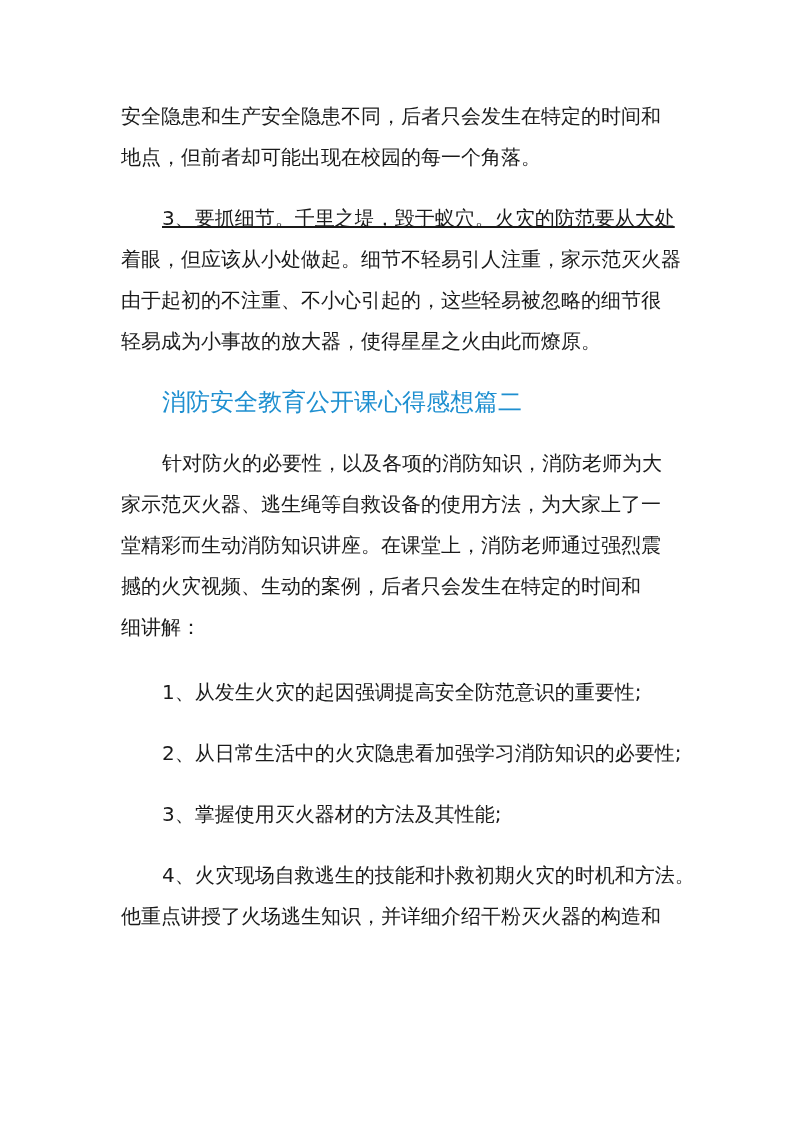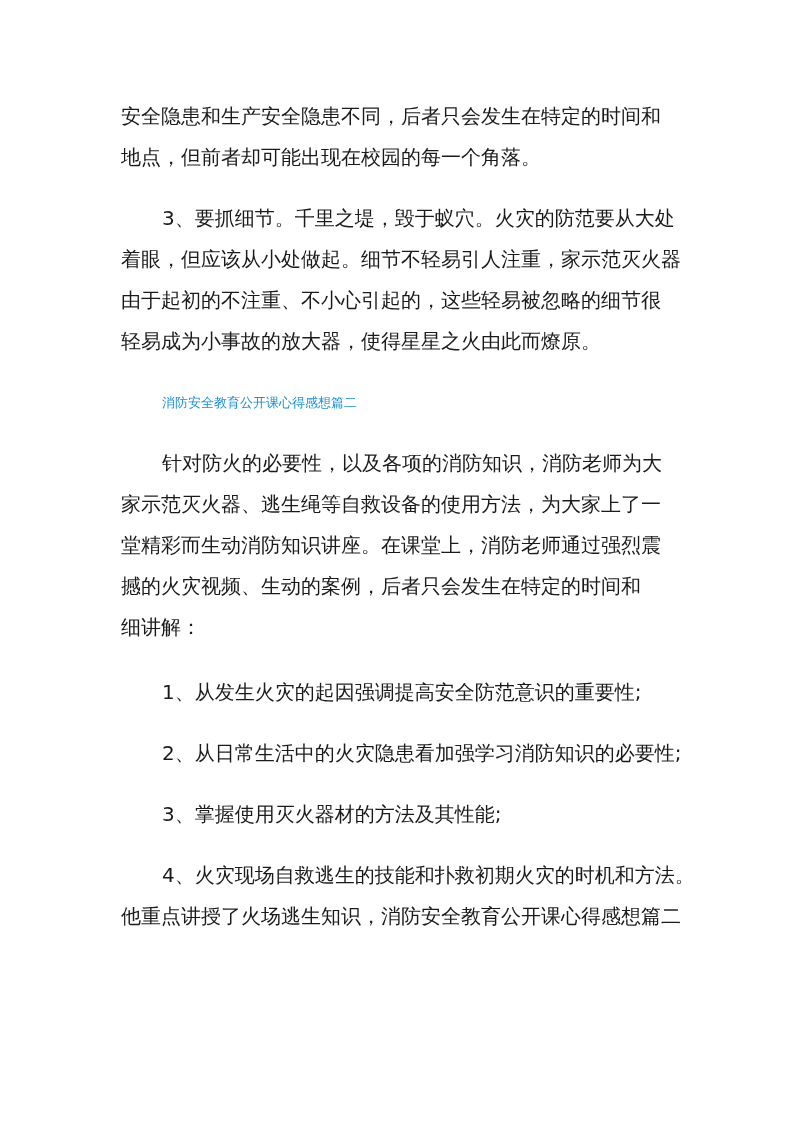--- a/index.html
+++ b/index.html
@@ -8,24 +8,24 @@
     position: absolute; left: 0; top: 0; width: 800px; height: 960px;
     background: #ffffff;
   }
   .content {
     position: absolute; left: 121px; top: 96px; width: 556px;
     font-family: "DejaVu Sans", "Liberation Sans", sans-serif;
     font-size: 20px; color: #1a1a1a;
     line-height: 41px;
   }
   .para { margin: 0 0 20px 0; text-align: justify; text-align-last: left; }
-  .indent { text-indent: 41px; }
+  .indent { text-indent: 41px; text-decoration: underline; }
   .heading {
     margin: 0 0 20px 0; text-indent: 41px;
-    color: #1e8fd0; font-size: 13px;
+    color: #1e8fd0; font-size: 24px;
   }
   .line { display: block; white-space: nowrap; }
 </style>
 </head>
 <body>
 
 <div class="page">
   <div class="content">
 
     <div class="para">
@@ -57,17 +57,17 @@
     <div class="para">
       <span class="line" style="padding-left:41px;">2、从日常生活中的火灾隐患看加强学习消防知识的必要性;</span>
     </div>
 
     <div class="para">
       <span class="line" style="padding-left:41px;">3、掌握使用灭火器材的方法及其性能;</span>
     </div>
 
     <div class="para">
       <span class="line" style="padding-left:41px;">4、火灾现场自救逃生的技能和扑救初期火灾的时机和方法。</span>
-      <span class="line">他重点讲授了火场逃生知识，消防安全教育公开课心得感想篇二</span>
+      <span class="line">他重点讲授了火场逃生知识，并详细介绍干粉灭火器的构造和</span>
     </div>
 
   </div>
 </div>
 
 </body></html>

